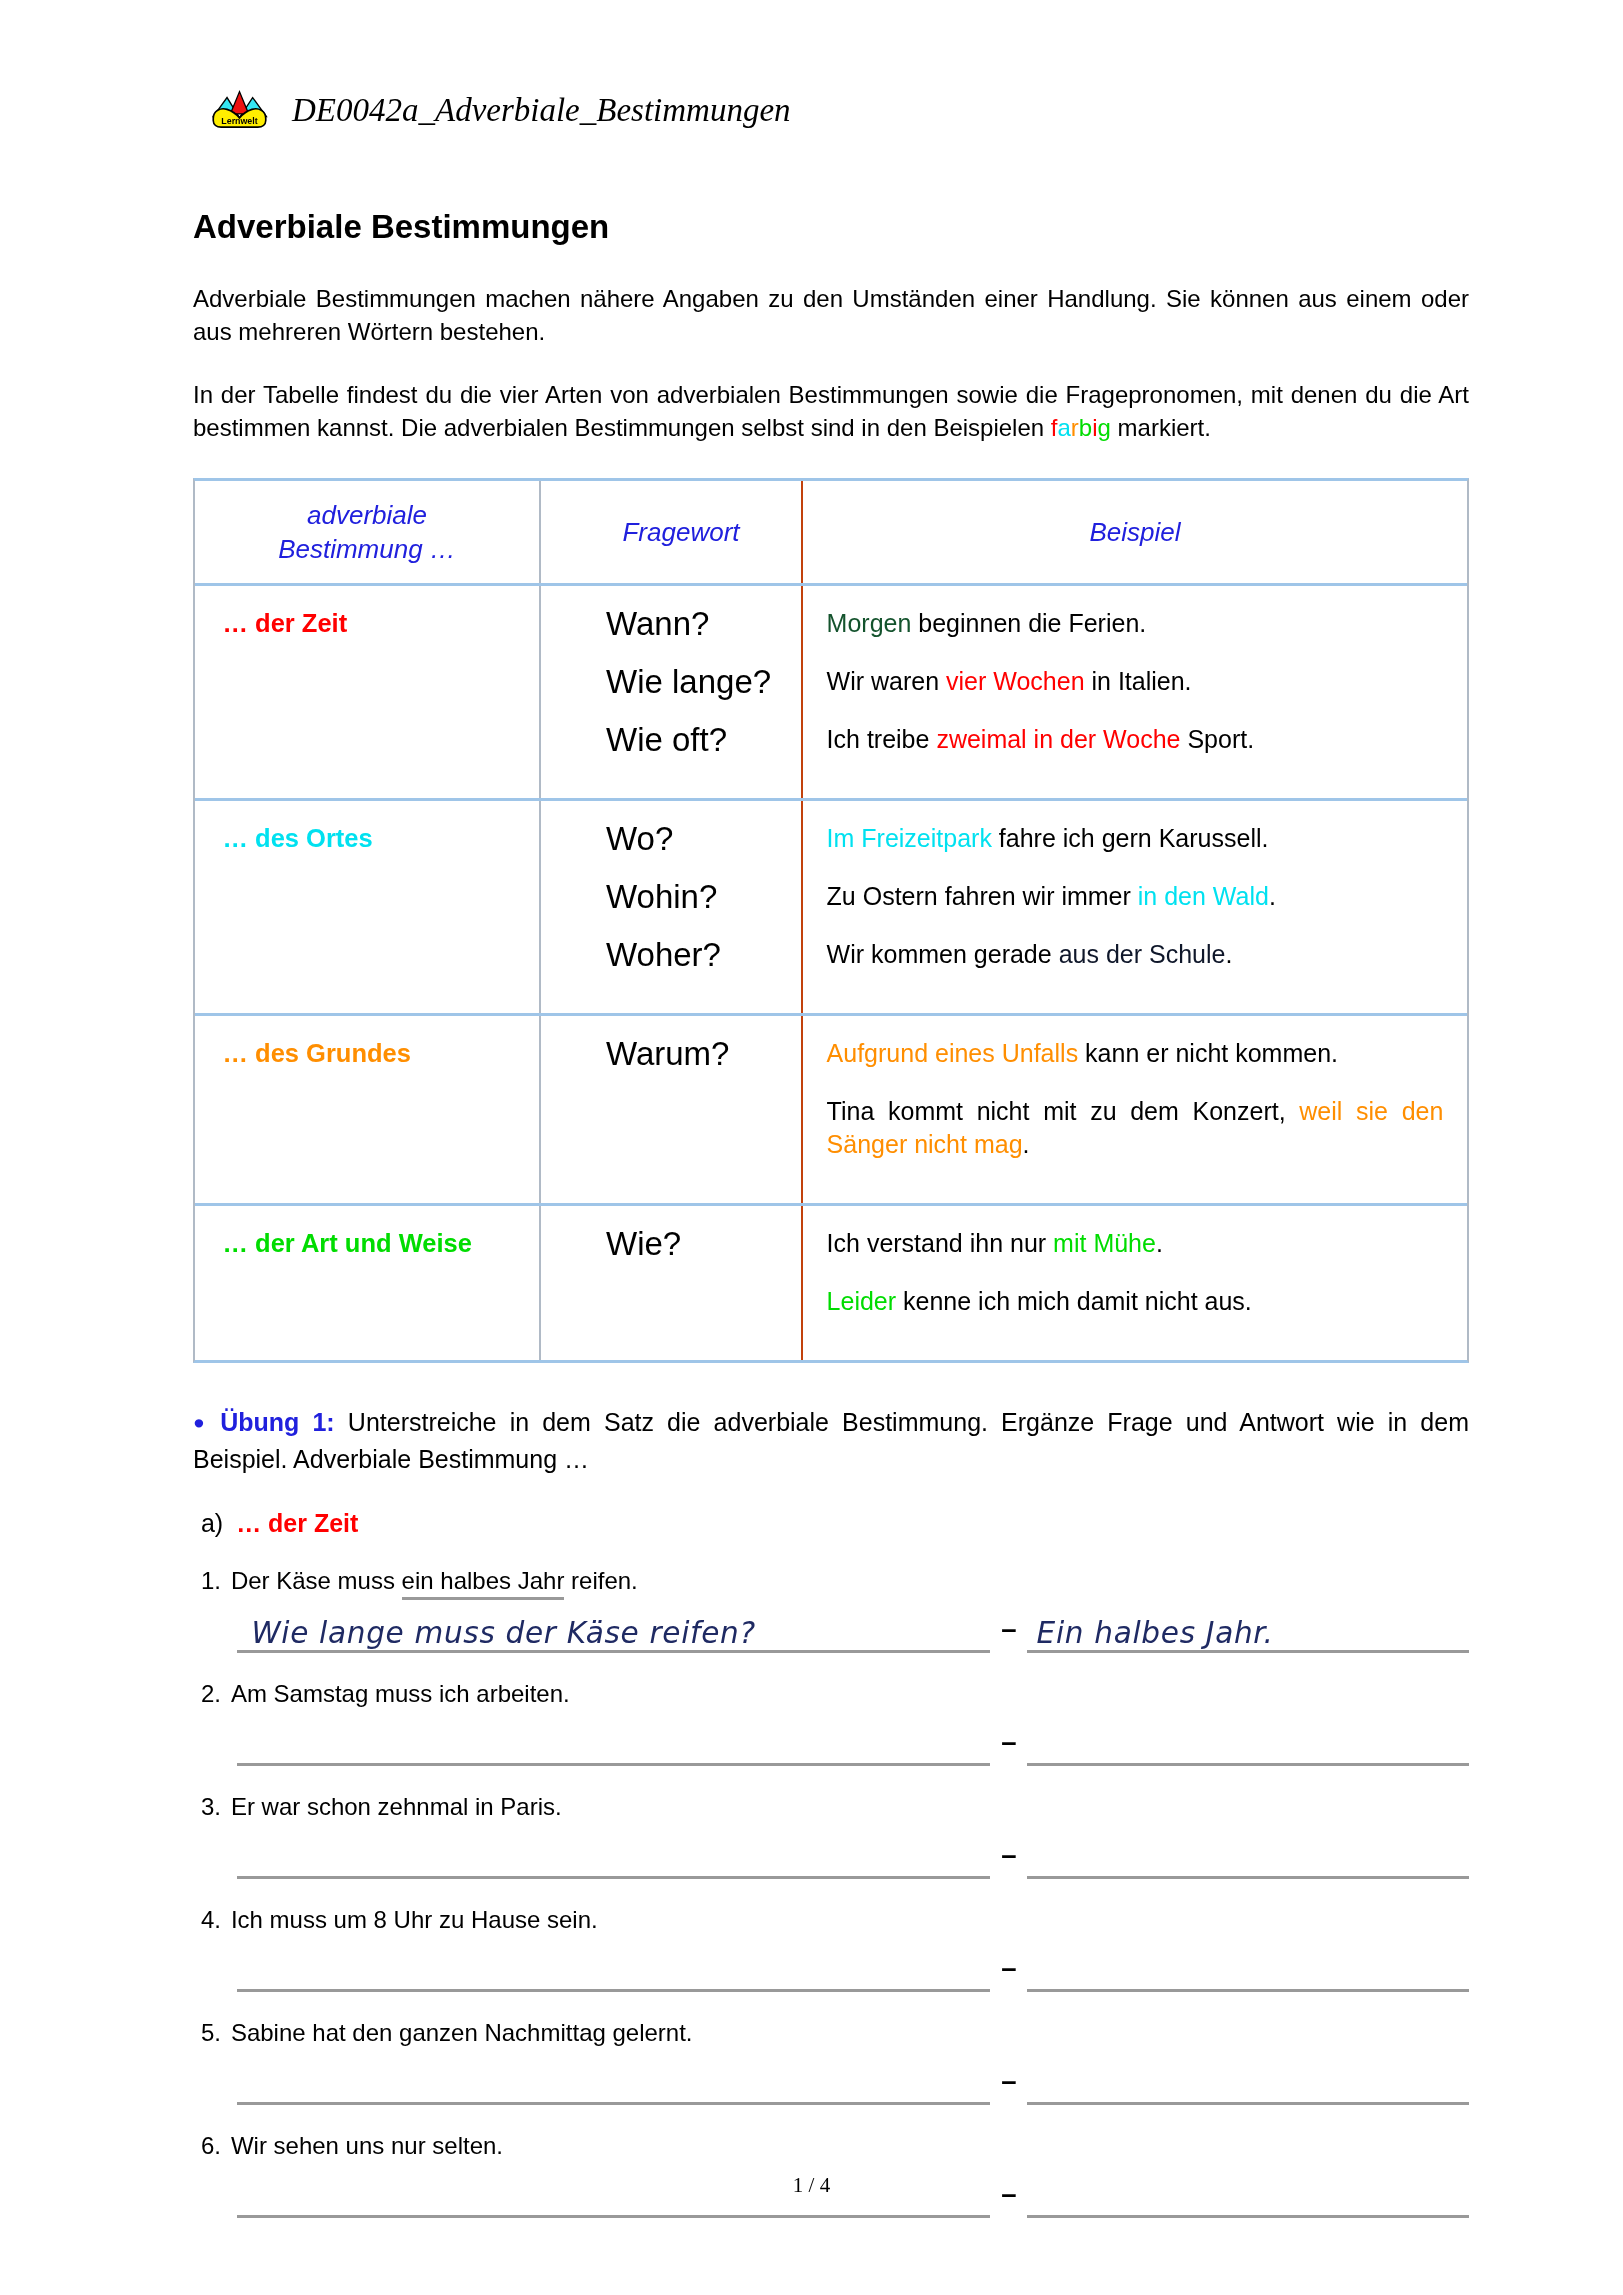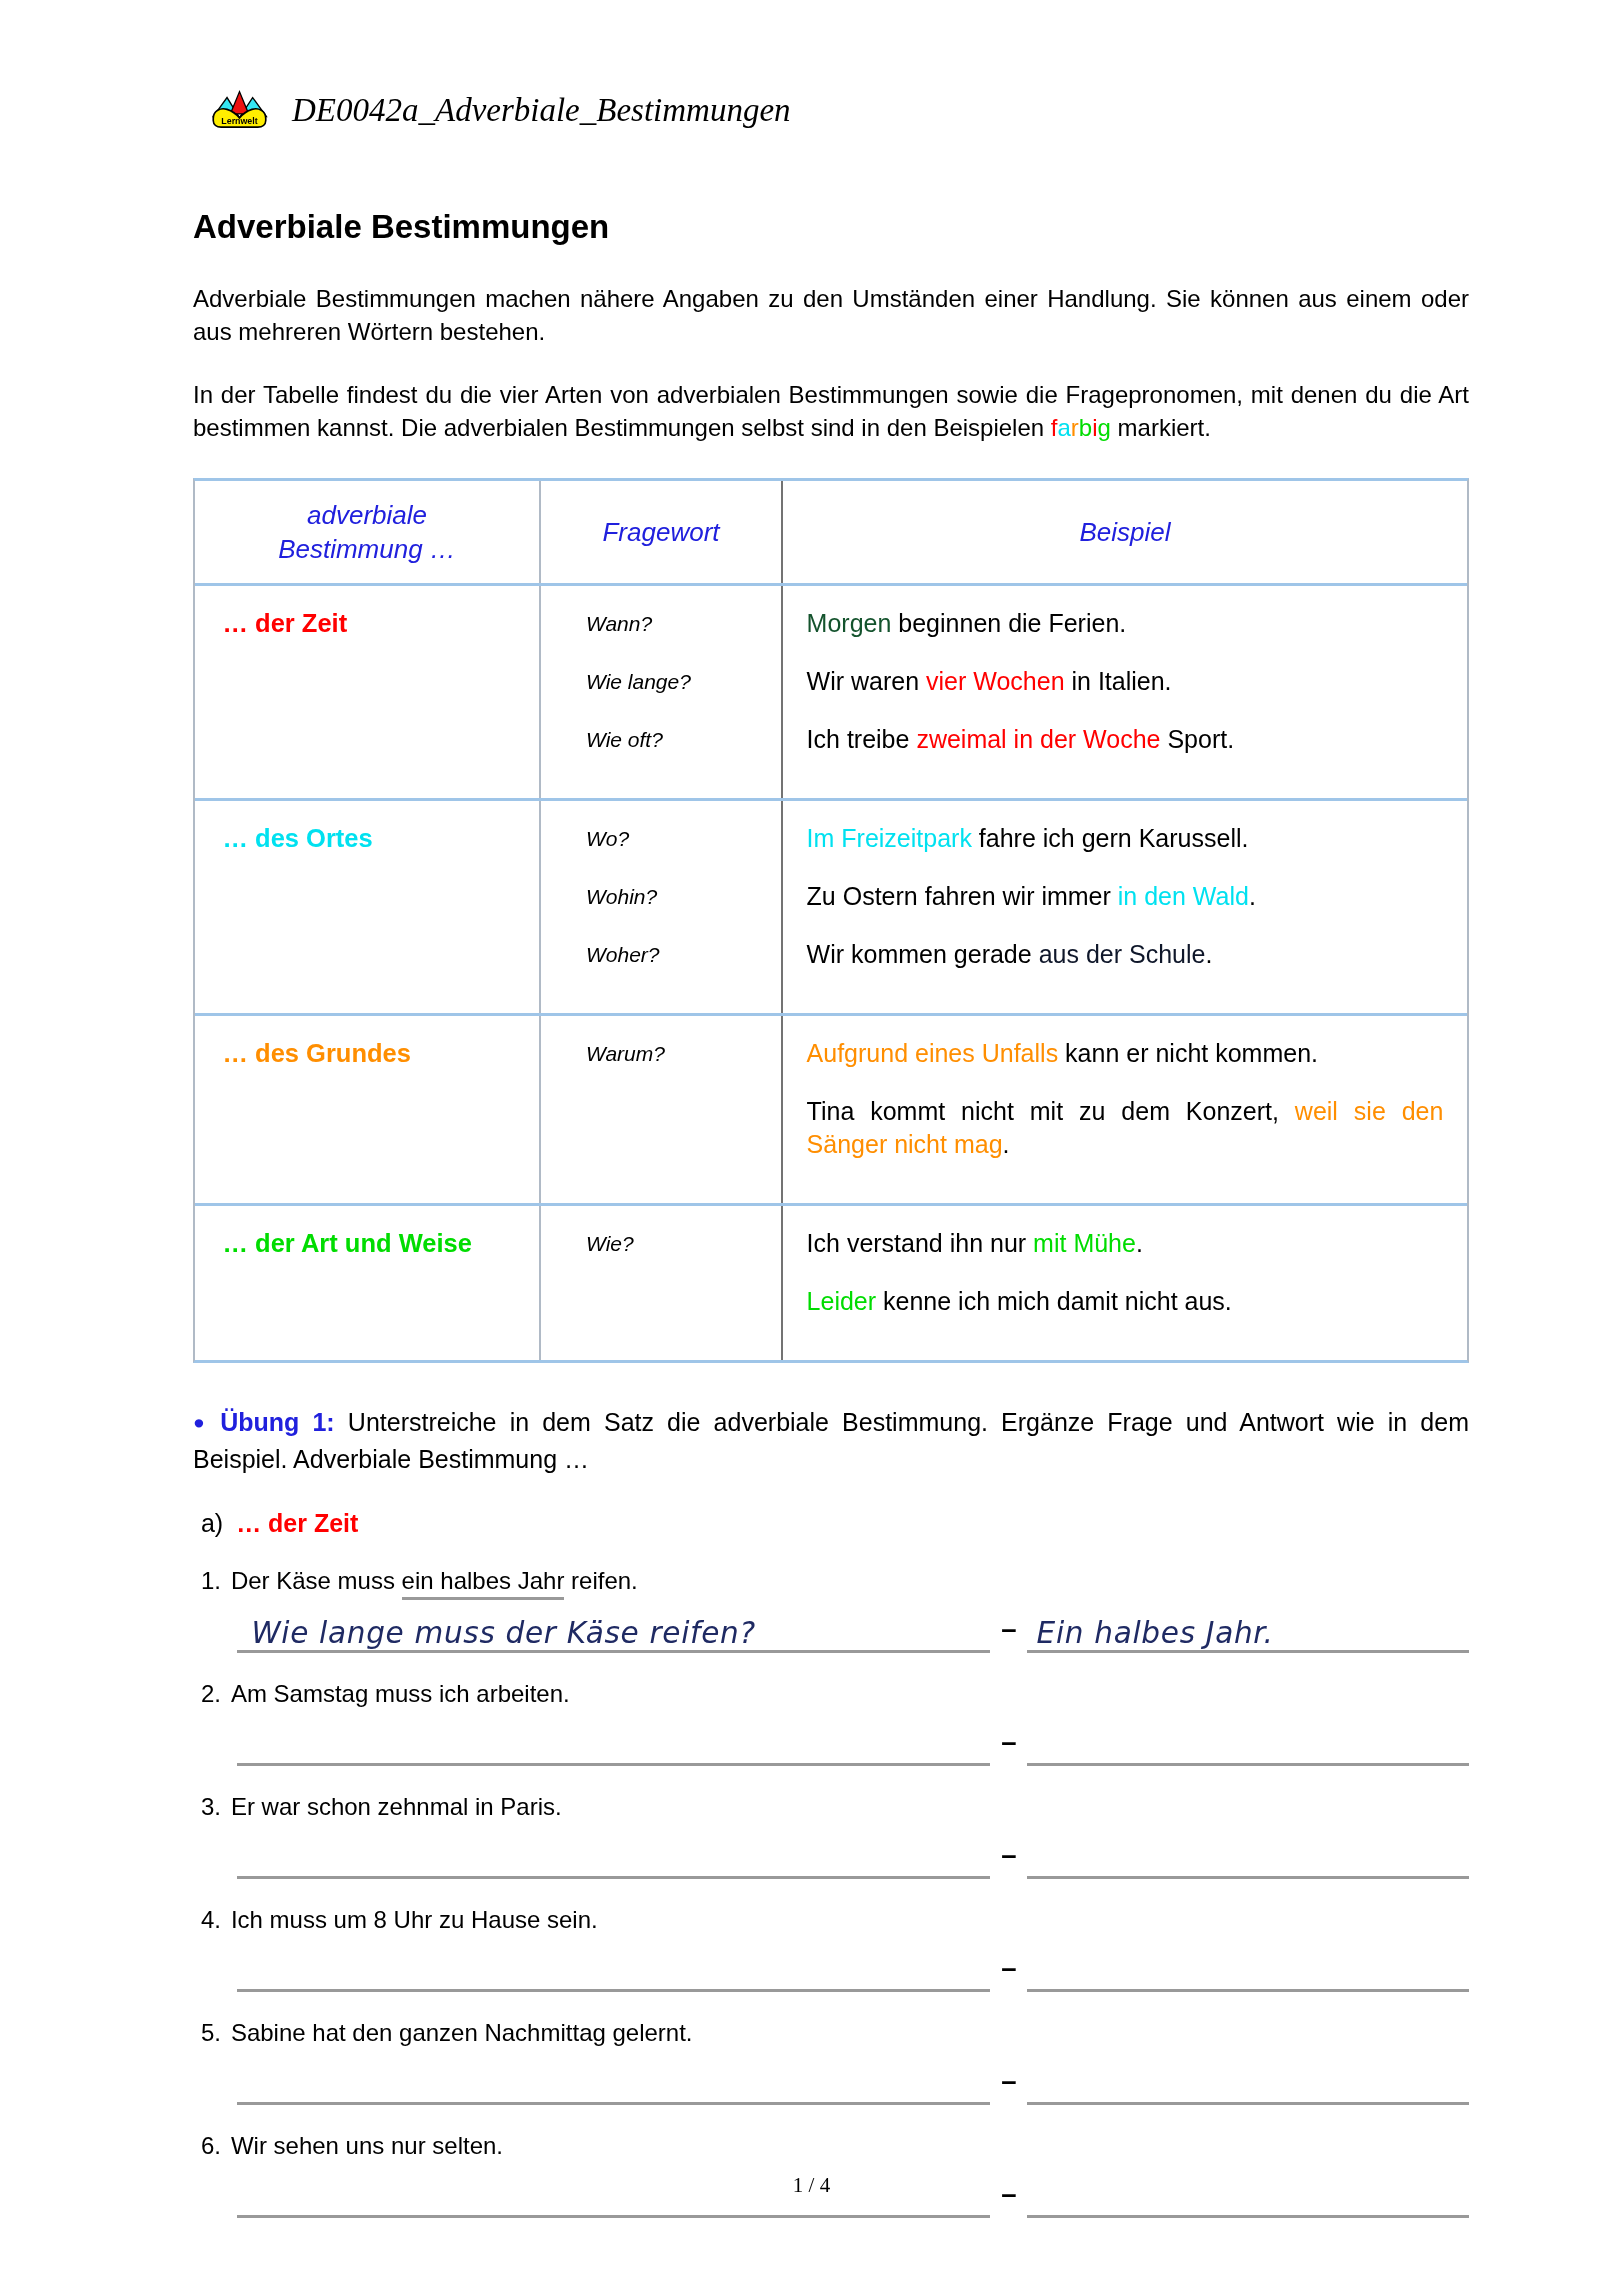--- a/index.html
+++ b/index.html
@@ -21,27 +21,27 @@
     margin-top:34px;
     border-top:3.9px solid #9fc5e8;border-bottom:3.9px solid #9fc5e8;
     border-left:2px solid #b0bac6;border-right:2px solid #b0bac6;
   }
   .trow{display:flex;}
   .thead{border-bottom:3.9px solid #9fc5e8;}
   #table-body .trow{border-bottom:3.9px solid #9fc5e8;}
   #table-body .trow:last-child{border-bottom:none;}
   .cell{box-sizing:border-box;}
   .col1{width:346px;border-right:2px solid #b0bac6;}
-  .col2{width:242px;border-right:2px solid #737373;}
+  .col2{width:242px;border-right:2px solid #c2410c;margin-left:20px;}
   .col3{flex:1;}
   .hcell{display:flex;align-items:center;justify-content:center;color:#2020dd;
     font-style:italic;font-size:26px;line-height:34px;text-align:center;
     padding:17px 0;white-space:pre-line;}
   .catcell{font-weight:bold;font-size:25.5px;line-height:33px;padding:21px 0 0 27.5px;}
-  .qcell{font-style:italic;font-size:21px;padding:21px 0 0 45px;}
+  .qcell{font-size:33px;padding:21px 0 0 45px;}
   .excell{font-size:25px;padding:21px 23.6px 17px 23.6px;}
   .qline{line-height:33px;margin-bottom:25px;}
   .exline{line-height:33px;margin-bottom:25px;text-align:justify;}
   
   .uebung{margin-top:41px;font-size:25px;line-height:37px;text-align:justify;}
   .bullet{color:#2020dd;font-size:19.6px;margin-right:9.2px;vertical-align:2px;}
   .uebung-label{color:#2020dd;font-weight:bold;}
   .part-line{margin:29px 0 0 7.9px;font-size:25px;line-height:33px;}
   .part-label{margin-right:13px;}
   .part-title{color:#ff0000;font-weight:bold;}

